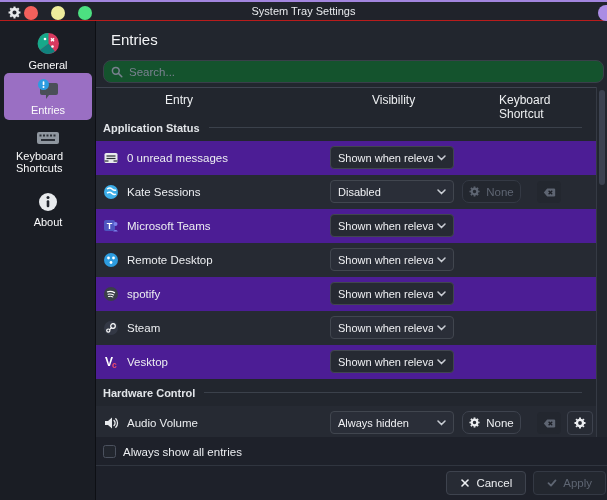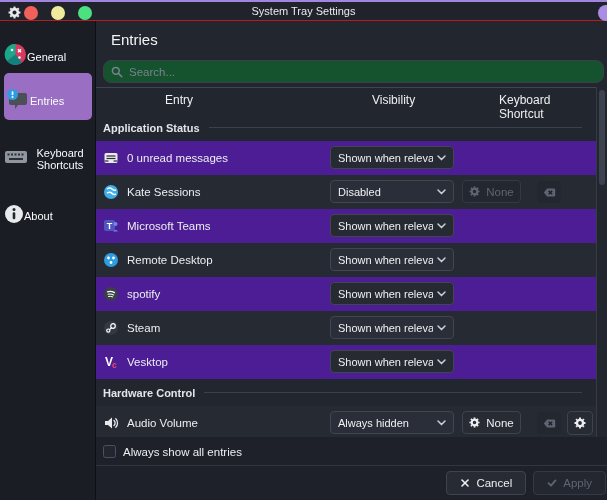--- a/index.html
+++ b/index.html
@@ -30,22 +30,22 @@
     border-radius:50%; background:#ab8ce4;
   }
 
   
   .sidebar {
     position:absolute; left:0; top:21px; bottom:0; width:96px;
     background:#1a1d24; border-right:1px solid #0d0f14;
   }
   .side-item {
     position:absolute; left:4px; width:88px; border-radius:5px;
-    display:flex; flex-direction:row; align-items:center;
-    color:#fbfbfc; font-size:11px; text-align:center; cursor:default;
+    display:flex; flex-direction:column; align-items:center;
+    color:#fbfbfc; font-size:11px; text-align:left; cursor:default;
   }
   .side-item .lbl { margin-top:4px; line-height:12px; }
   .side-item.selected { background:#9a6fc3; }
   .si-general  { top:8px;  height:48px; padding-top:3px; }
   .si-entries  { top:52px; height:47px; padding-top:5px; }
   .si-keyboard { top:106px; height:56px; padding-top:3px; }
   .si-keyboard .lbl { width:64px; }
   .si-about    { top:168px; height:46px; padding-top:3px; }
 
   
@@ -90,21 +90,21 @@
   .r-light .dropdown { background:#2a2e38; }
   .dropdown .val { flex:1; font-size:11px; color:#f0f1f4; white-space:nowrap; overflow:hidden; }
   .dropdown .chev { color:#c9cdd4; margin-left:4px; flex:none; }
 
   .btn {
     display:inline-flex; align-items:center; justify-content:center; gap:6px;
     background:#272b34; border:1px solid #3e434e; border-radius:4px;
     font-size:11.5px; color:#eceef1; cursor:default;
   }
   .btn.dim { color:#5e6572; border-color:#343944; background:#23272f; }
-  .none-btn  { position:absolute; left:366px; top:5px; width:59px; height:23px; }
+  .none-btn  { position:absolute; left:366px; top:5px; width:59px; height:23px;border-radius:7px; }
   .clear-btn { position:absolute; left:441px; top:6px; width:24px; height:22px;
                background:#2a2e37; border:none; }
   .gear-btn  { position:absolute; left:471px; top:5px; width:26px; height:24px; }
 
   
   .scrollbar {
     position:absolute; right:0; top:66px; bottom:63px; width:11px;
     border-left:1px solid #353a44; background:#22262e;
   }
   .scroll-thumb {

